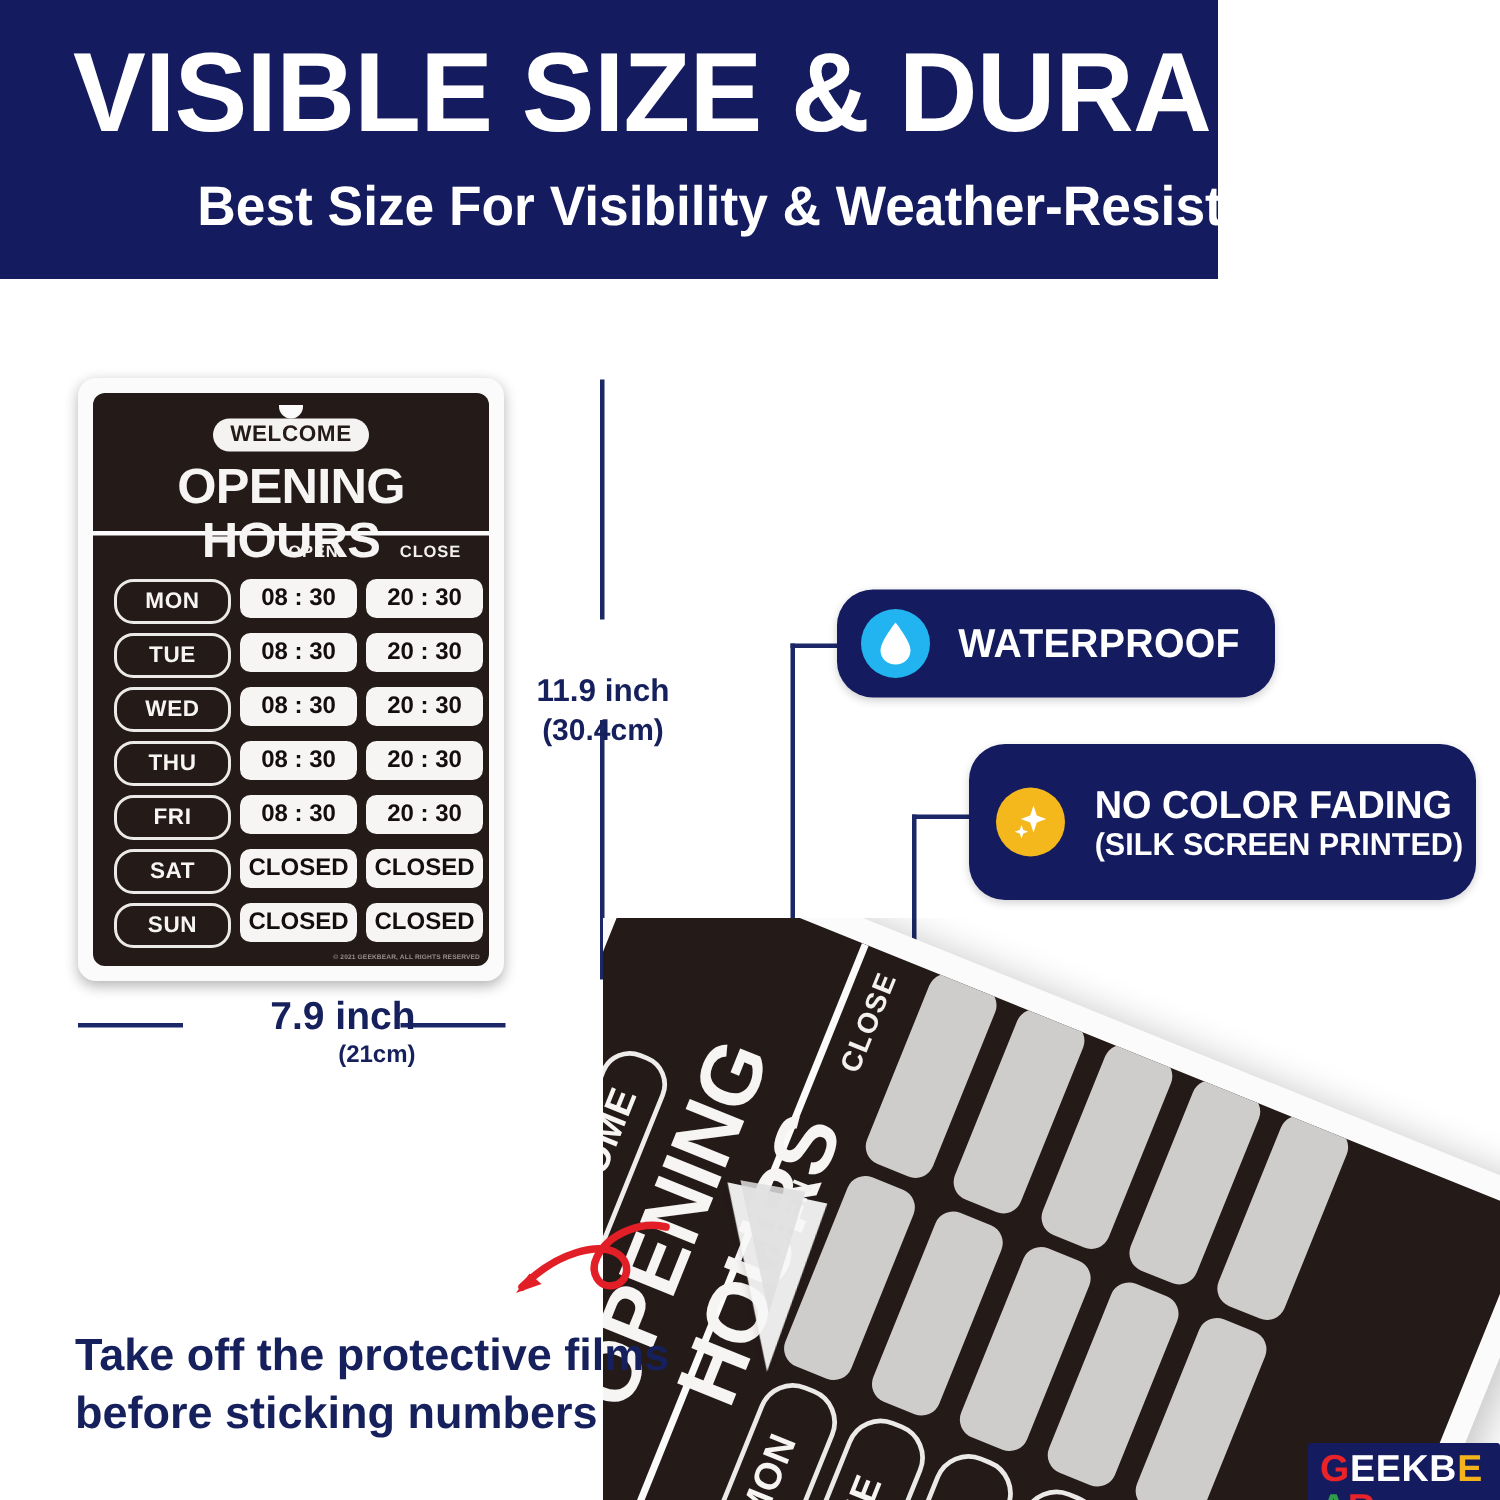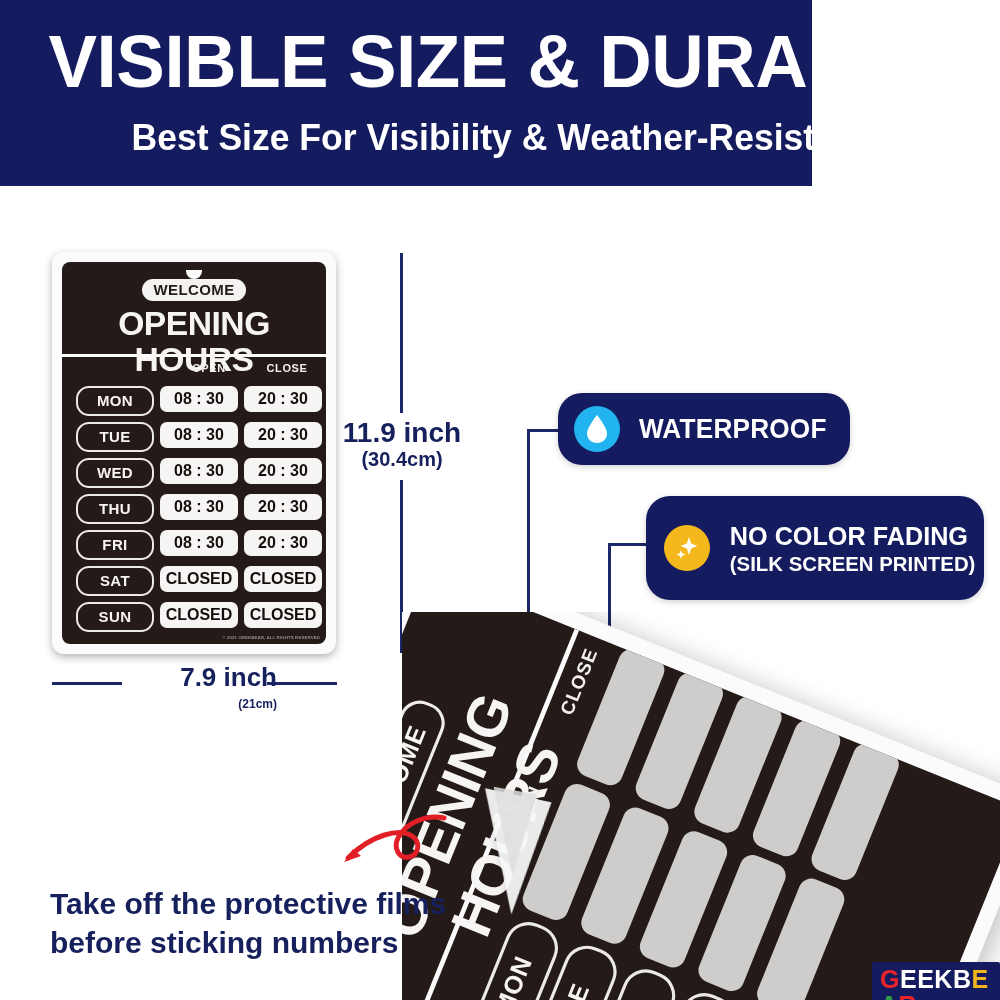--- a/index.html
+++ b/index.html
@@ -119,31 +119,31 @@
     white-space:nowrap;
   }
 
   
   .dim-v-top{position:absolute;left:400px;top:253px;width:3px;height:160px;background:#1b2766;}
   .dim-v-bot{position:absolute;left:400px;top:480px;width:3px;height:173px;background:#1b2766;}
   .dim-v-label{
     position:absolute;left:340px;top:418px;width:124px;text-align:center;
     color:#16205c;font-weight:bold;
   }
-  .dim-v-label .l1{font-size:28px;line-height:29px;}
+  .dim-v-label .l1{font-size:21px;line-height:29px;margin-top:28px;}
   .dim-v-label .l2{font-size:20px;line-height:24px;}
 
   .dim-h-left{position:absolute;left:52px;top:682px;width:70px;height:3px;background:#1b2766;}
   .dim-h-right{position:absolute;left:267px;top:682px;width:70px;height:3px;background:#1b2766;}
   .dim-h-label{
     position:absolute;left:112px;top:663px;width:165px;text-align:right;
     color:#16205c;font-weight:bold;
   }
   .dim-h-label .l1{font-size:26px;line-height:29px;}
-  .dim-h-label .l2{font-size:12px;line-height:24px;}
+  .dim-h-label .l2{font-size:16px;line-height:24px;}
 
   
   .badge{
     position:absolute;
     background:#141b5e;border-radius:24px;
     display:flex;align-items:center;
     box-shadow:0 2px 6px rgba(0,0,0,.18);
   }
   .badge-wp{left:558px;top:393px;width:292px;height:72px;}
   .badge-nf{left:646px;top:496px;width:338px;height:104px;}

